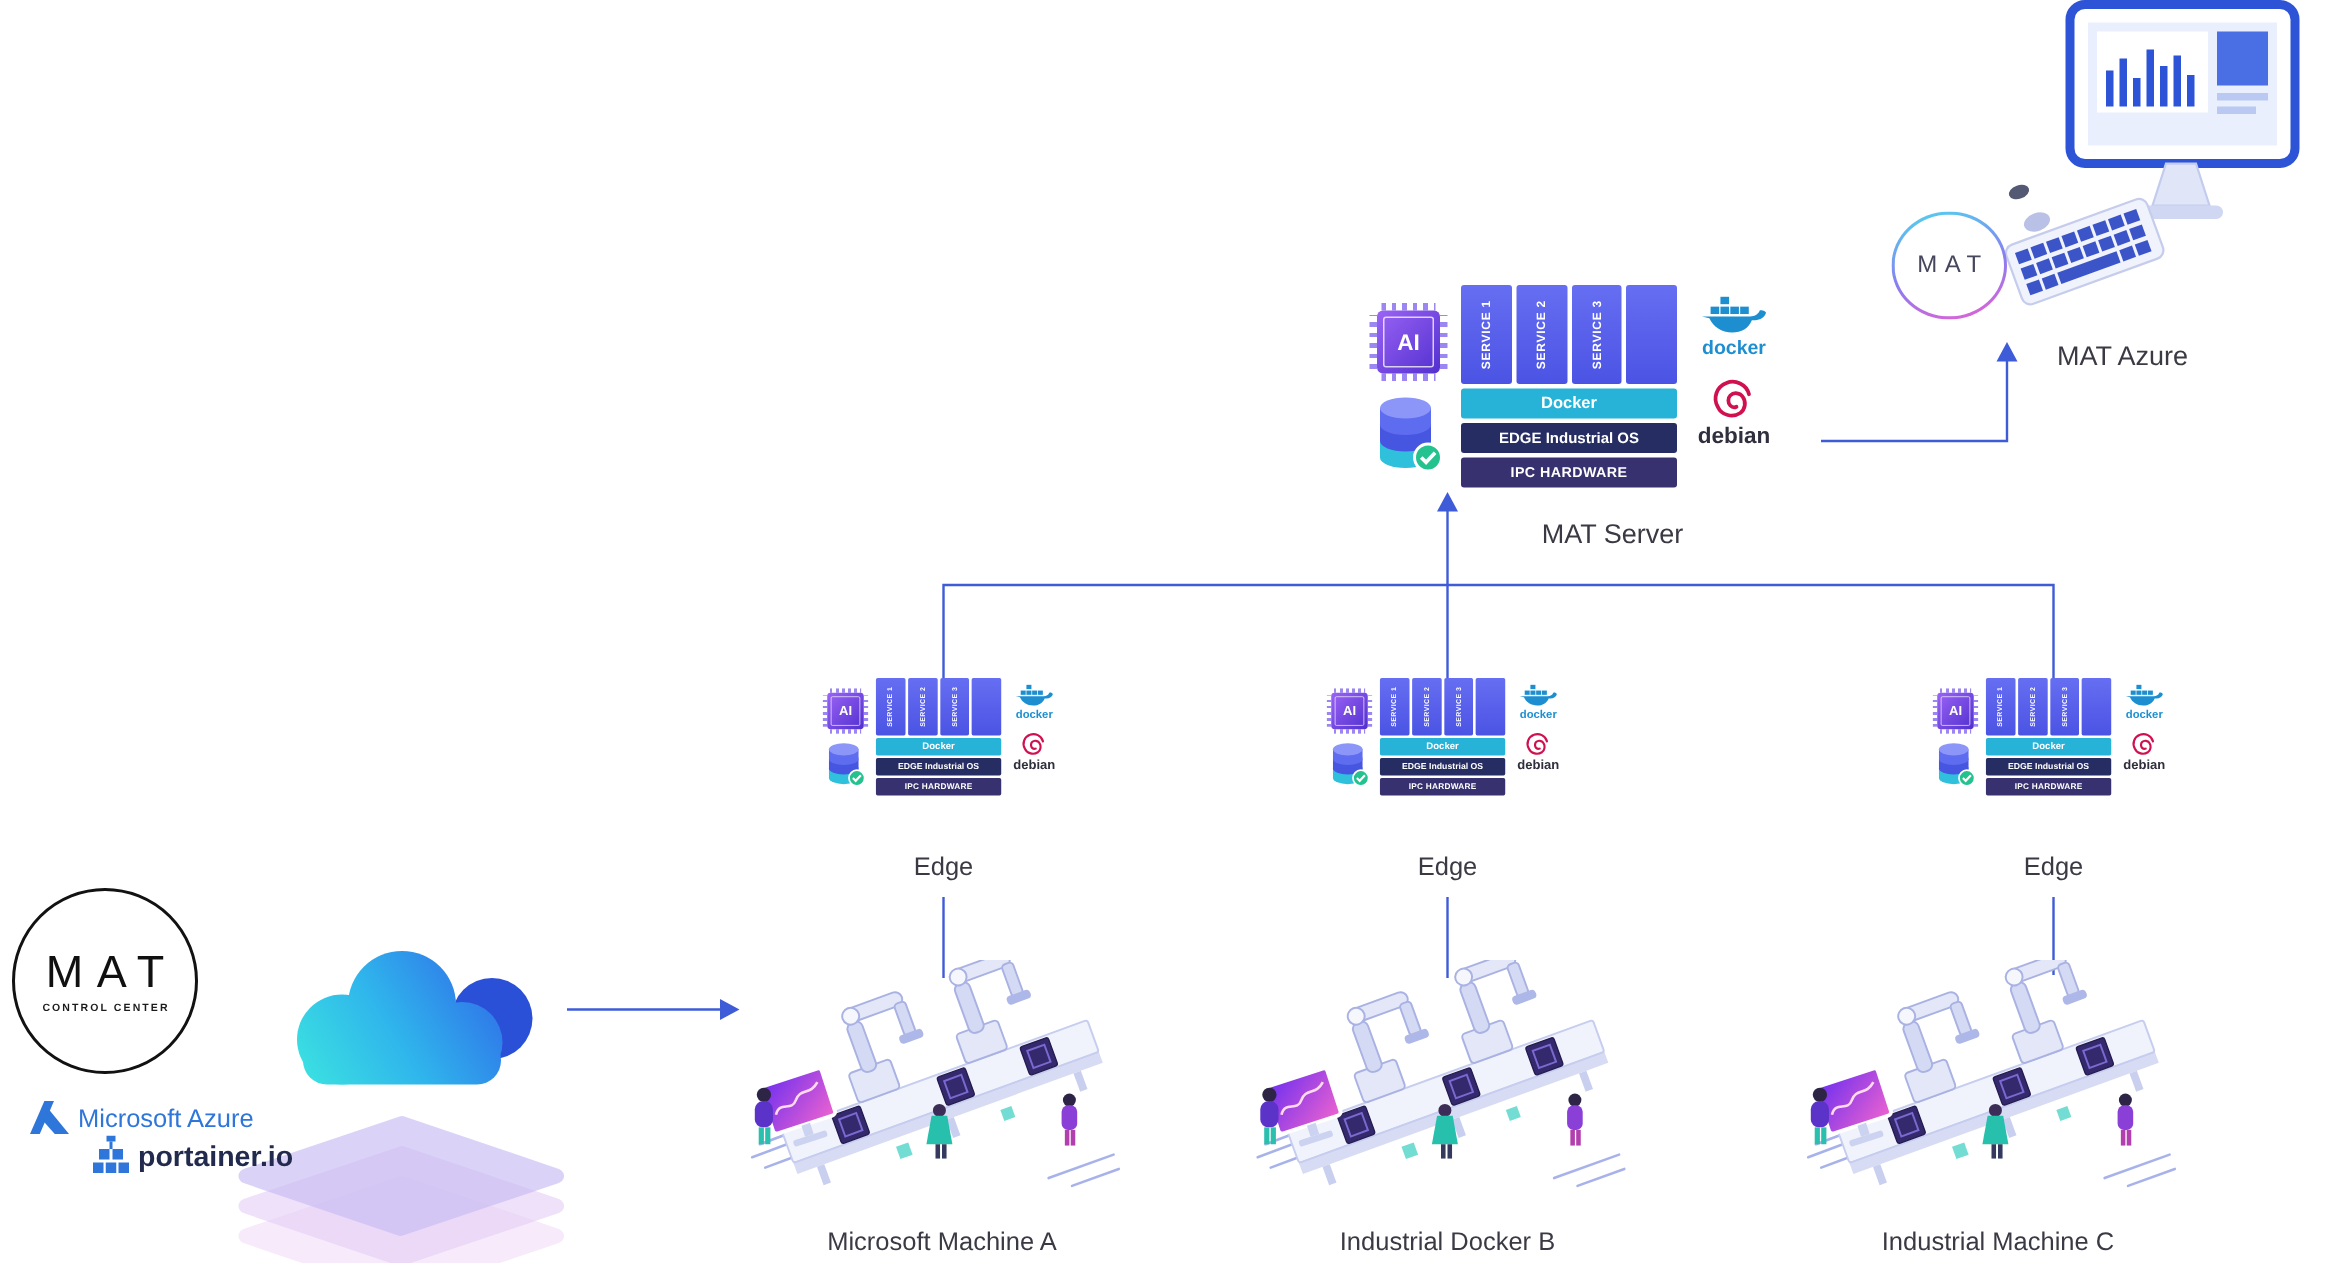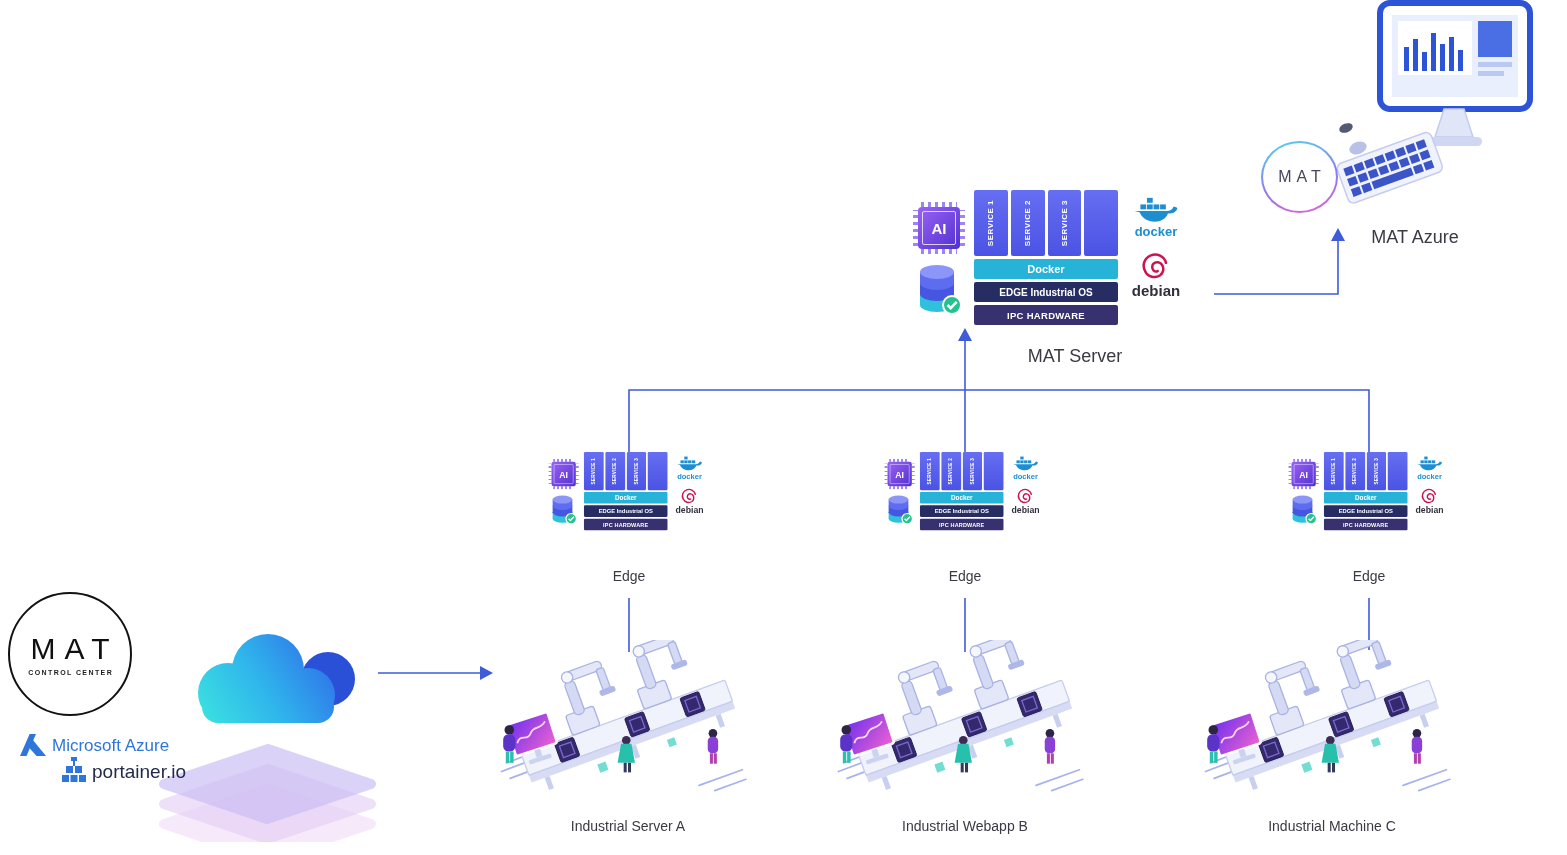--- a/index.html
+++ b/index.html
@@ -1,20 +1,20 @@
 <!DOCTYPE html>
 <html><head>
 <meta charset="utf-8">
 <style>
   html,body { margin:0; padding:0; }
   body { font-family:"Liberation Sans", sans-serif; background:#fff; }
   #stage { position:relative; width:1567px; height:855px; background:#fff; overflow:hidden;border-radius:11px; }
   #connectors { position:absolute; left:0; top:0; z-index:1; }
   .node { position:absolute; z-index:2; }
-  .diagram-label { color:#3a3a44; font-size:14px; text-align:center; }
+  .diagram-label { color:#3a3a44; font-size:17px; text-align:center; }
   .diagram-label.big { font-size:18px; }
 
   
   .stack { display:flex; gap:8px; width:278px; }
   .stack-small .stack { transform:scale(0.58); transform-origin:top left; }
   .icons-col { width:54px; display:flex; flex-direction:column; align-items:center; gap:10px; padding-top:12px; }
   .ai-chip { display:flex; flex-direction:column; align-items:center; }
   .pins-h { width:36px; height:5px; background:repeating-linear-gradient(90deg,#9b86f2 0 3px,transparent 3px 7px); }
   .chip-mid { display:flex; align-items:center; }
   .pins-v { width:5px; height:36px; background:repeating-linear-gradient(0deg,#9b86f2 0 3px,transparent 3px 7px); }
@@ -40,21 +40,21 @@
     border:2px solid transparent; display:flex; align-items:center; justify-content:center;
     font-size:16px; letter-spacing:5px; padding-left:5px; color:#46465c; }
   .cc-ring { width:120px; height:120px; border-radius:50%; background:#fff; border:2.5px solid #121212;
     display:flex; flex-direction:column; align-items:center; justify-content:center; }
   .cc-title { font-size:30px; letter-spacing:9px; padding-left:9px; color:#101010; }
   .cc-sub { font-size:7px; font-weight:bold; letter-spacing:1.4px; padding-left:1.4px; color:#1c1c1c; margin-top:3px; }
 
   
   .brand-row { display:flex; align-items:flex-end; gap:6px; }
   .azure-text { color:#2e76d9; font-size:17px; }
-  .portainer-text { color:#222b4e; font-size:19px; font-weight:normal; }
+  .portainer-text { color:#222b4e; font-size:19px; font-weight:bold; }
 </style>
 </head>
 <body>
 
 <svg style="position:absolute;width:0;height:0" aria-hidden="true">
   <defs>
     <linearGradient id="screen-grad" x1="0" y1="0" x2="1" y2="1">
       <stop offset="0" stop-color="#6d2ff0"></stop>
         <stop offset="1" stop-color="#ee63cf"></stop>
     </linearGradient>
@@ -478,22 +478,22 @@
   <svg class="node" style="left:498px; top:640px" width="260" height="172" viewBox="0 0 300 195">
       <use href="#machine-illo"></use>
     </svg>
   <svg class="node" style="left:835px; top:640px" width="260" height="172" viewBox="0 0 300 195">
       <use href="#machine-illo"></use>
     </svg>
   <svg class="node" style="left:1202px; top:640px" width="260" height="172" viewBox="0 0 300 195">
       <use href="#machine-illo"></use>
     </svg>
 
-  <div class="node diagram-label" style="left:498px; top:818px; width:260px">Industrial Server A</div>
-  <div class="node diagram-label" style="left:835px; top:818px; width:260px">Industrial Webapp B</div>
+  <div class="node diagram-label" style="left:498px; top:818px; width:260px">Microsoft Machine A</div>
+  <div class="node diagram-label" style="left:835px; top:818px; width:260px">Industrial Docker B</div>
   <div class="node diagram-label" style="left:1202px; top:818px; width:260px">Industrial Machine C</div>
 
   <div class="node cc-ring" style="left:8px; top:592px">
     <div class="cc-title">MAT</div>
     <div class="cc-sub">CONTROL CENTER</div>
   </div>
 
   <svg class="node" style="left:150px; top:692px" width="235" height="150" viewBox="0 0 235 150">
     <g stroke-linejoin="round" stroke-width="10">
       <path d="M14 132 L118 97 L221 132 L117 167 Z" fill="#f0d9f7" stroke="#f0d9f7" opacity=".55"></path>

